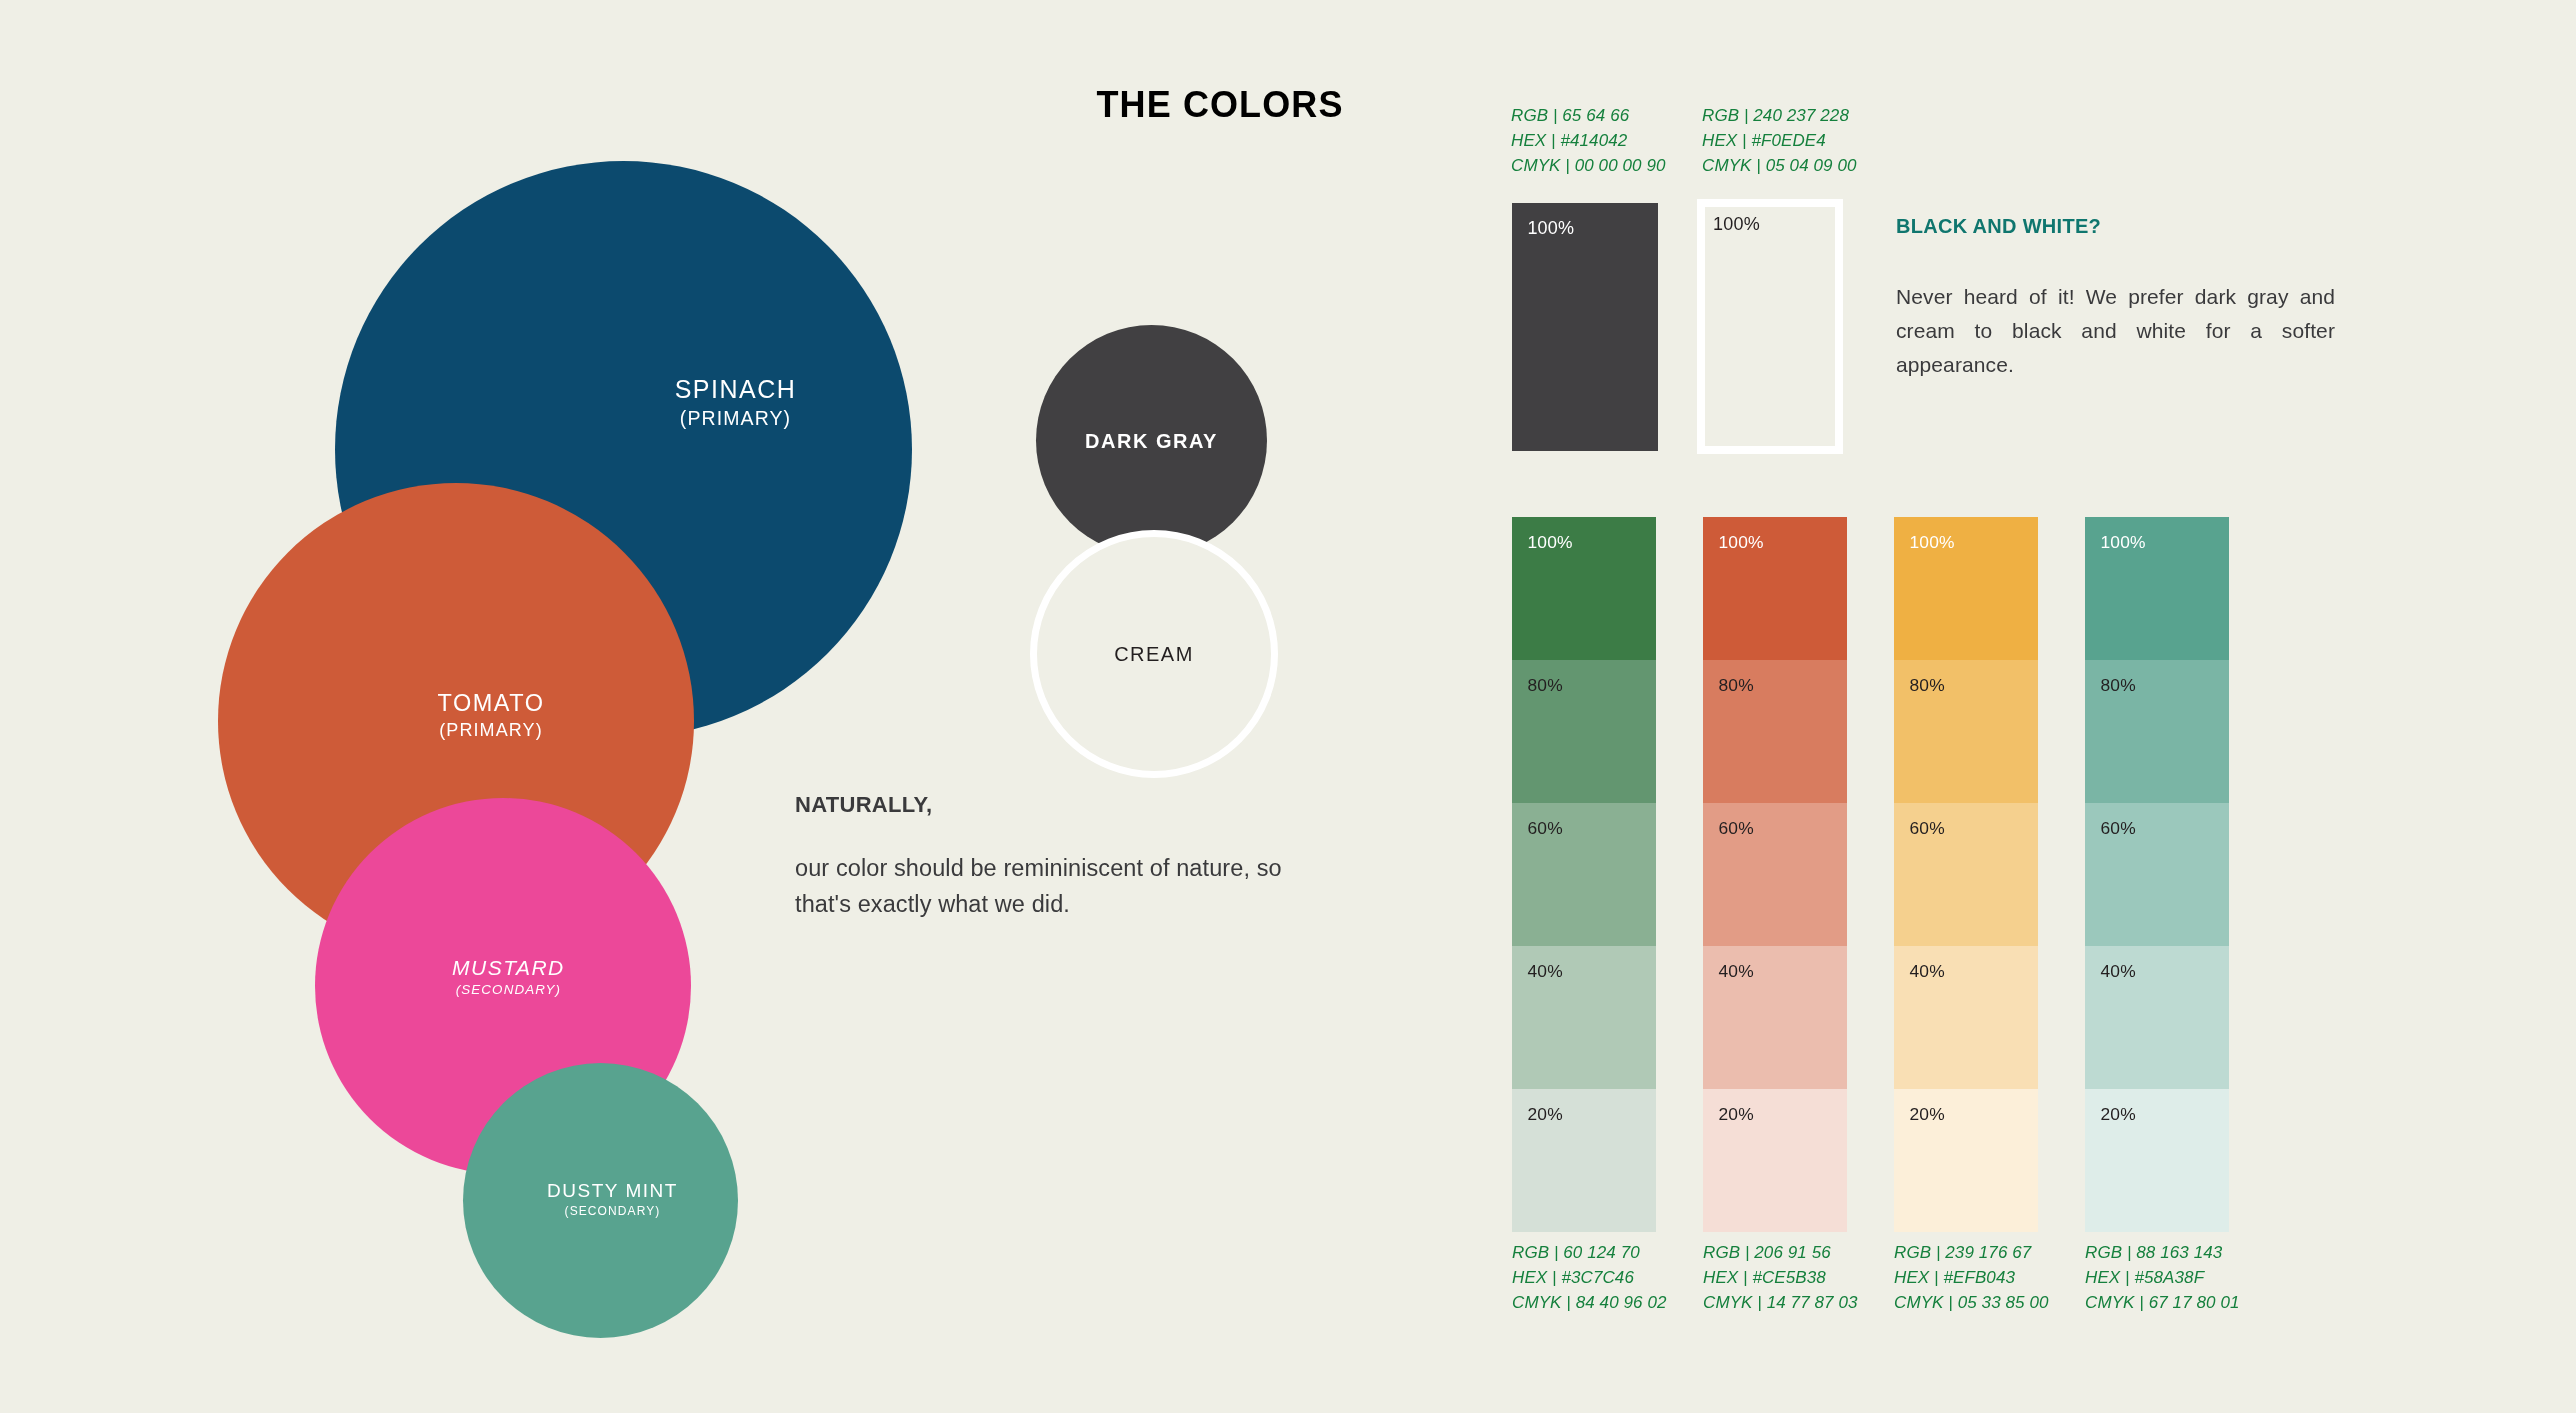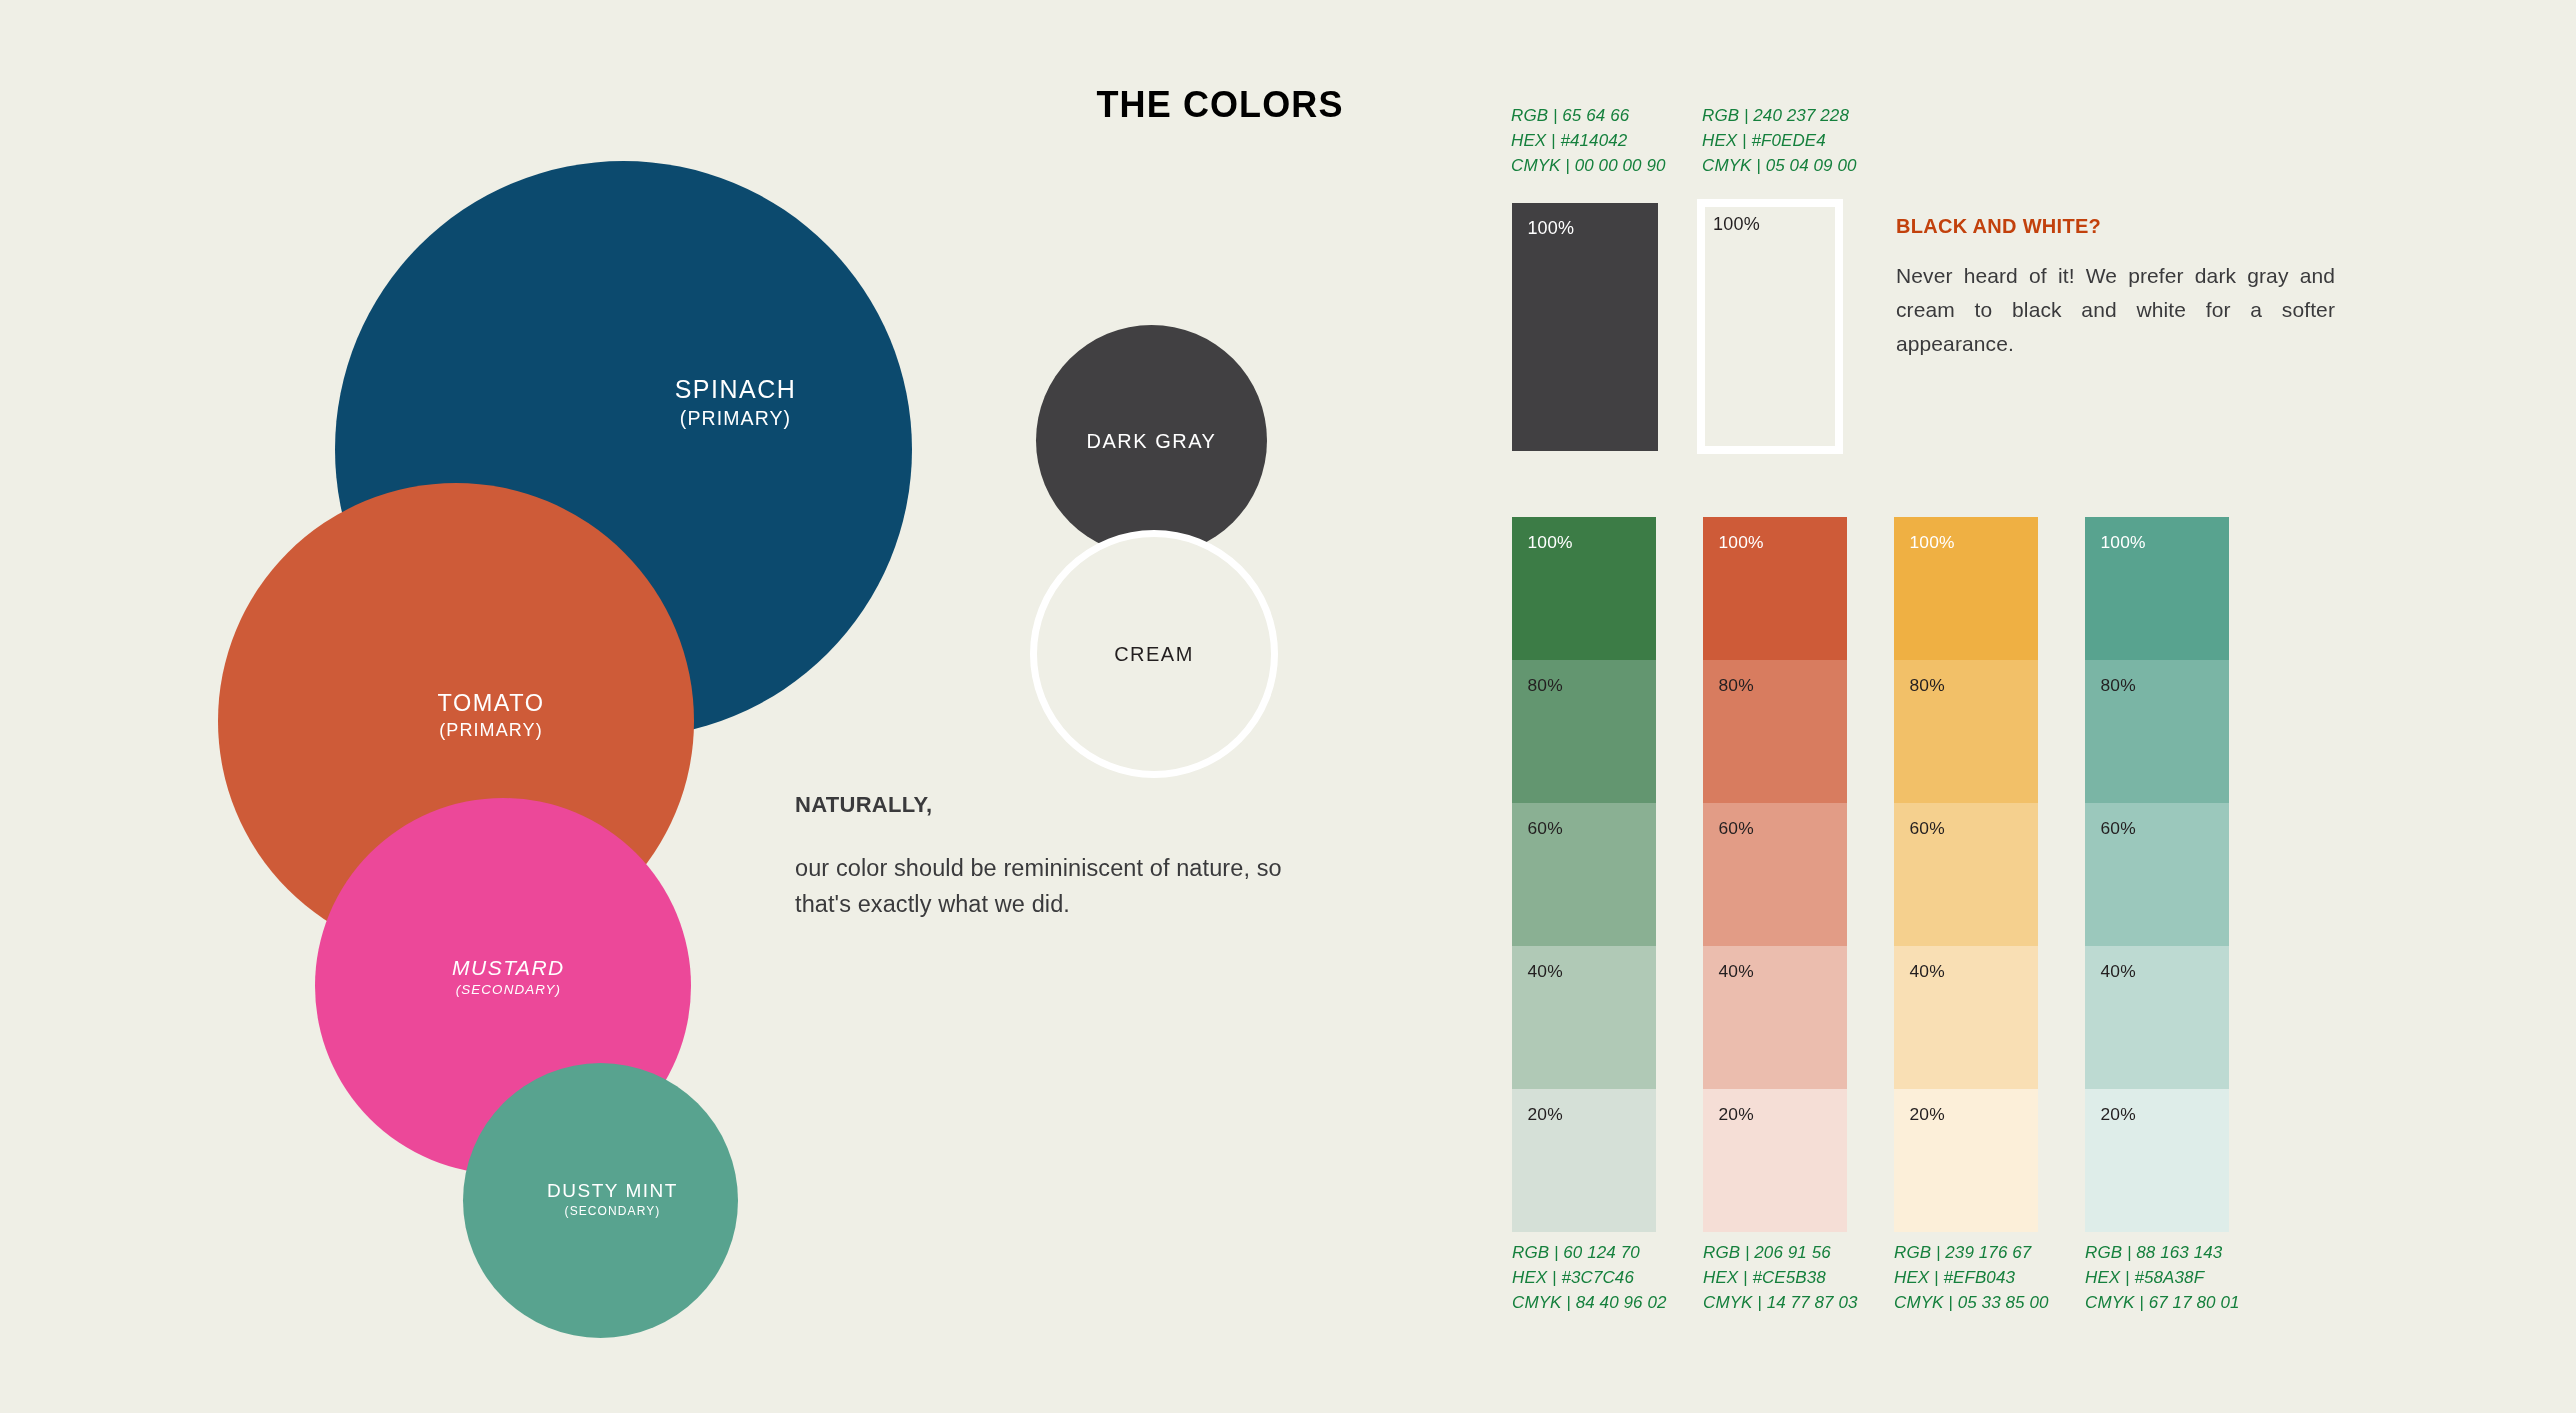--- a/index.html
+++ b/index.html
@@ -49,21 +49,21 @@
   #circle-mint .c-name{font-size:19px;margin-bottom:3.4px;}
   #circle-mint .c-sub{font-size:12px;}
   #circle-mint .c-stack{transform:translate(12px,-0.7px);}
 
   
   #circle-darkgray{
     position:absolute;left:1036px;top:325px;width:231px;height:231px;
     background:#414042;border-radius:50%;z-index:1;
     display:flex;align-items:center;justify-content:center;
   }
-  #circle-darkgray .c-name{font-size:20px;color:#ffffff;letter-spacing:1.5px;}
+  #circle-darkgray .c-name{font-size:20px;color:#ffffff;letter-spacing:1.5px;font-weight:bold;}
   #circle-cream{
     position:absolute;left:1030px;top:530px;width:248px;height:248px;
     background:#EFEFE6;border:7.4px solid #ffffff;border-radius:50%;
     box-sizing:border-box;z-index:2;
     display:flex;align-items:center;justify-content:center;
   }
   #circle-cream .c-name{font-size:20px;color:#231f20;letter-spacing:1.5px;}
 
   
   #page-title{
@@ -105,22 +105,22 @@
   .neutral-pct{
     position:absolute;left:15.4px;top:14.8px;
     font-size:18px;font-weight:400;letter-spacing:0.2px;
   }
   #neutral-dark .neutral-pct{color:#ffffff;}
   #neutral-cream .neutral-pct{color:#231f20;left:8px;top:6.7px;}
 
   
   #bw-block{position:absolute;left:1896px;top:215px;width:439px;}
   #bw-heading{
-    font-size:20px;font-weight:bold;color:#c2410c;letter-spacing:0.3px;
-    margin-bottom:21px;
+    font-size:20px;font-weight:bold;color:#0f766e;letter-spacing:0.3px;
+    margin-bottom:42px;
   }
   #bw-body{
     font-size:21px;color:#3A3A3C;line-height:1.62;font-weight:300;
     text-align:justify;letter-spacing:0.1px;
   }
 
   
   #tint-grid{
     position:absolute;left:1512px;top:517px;
     display:flex;gap:47px;

